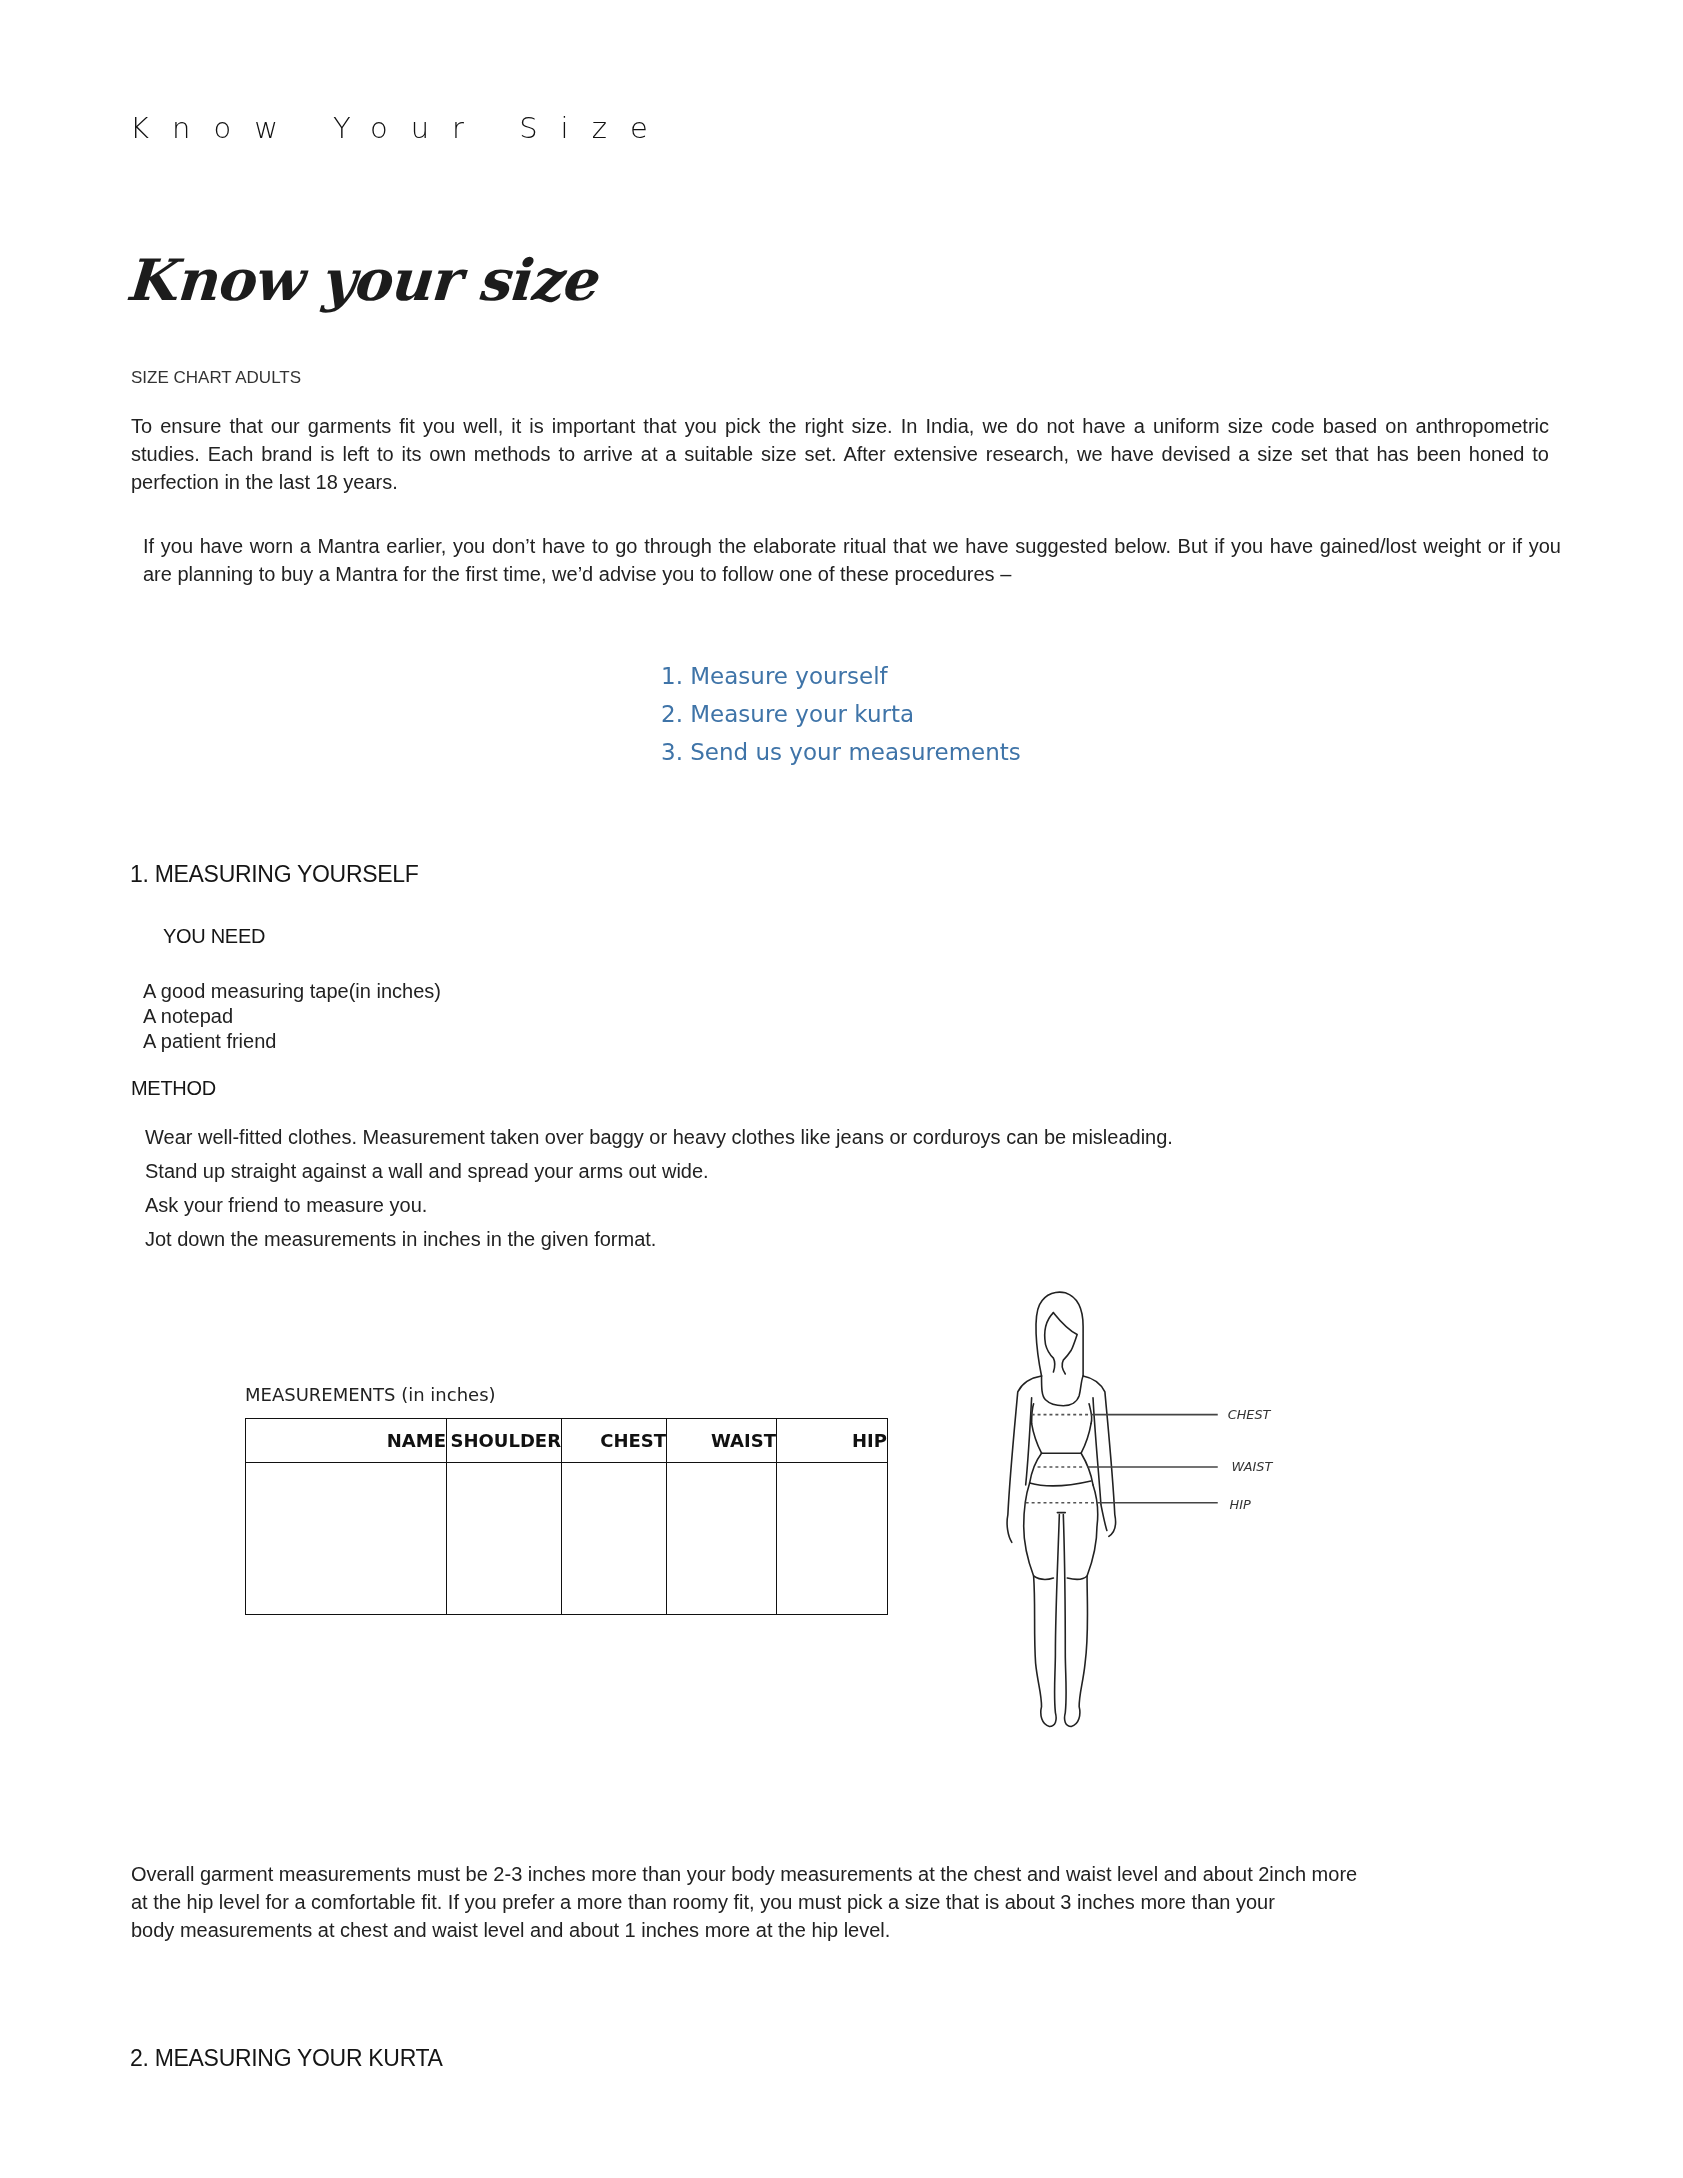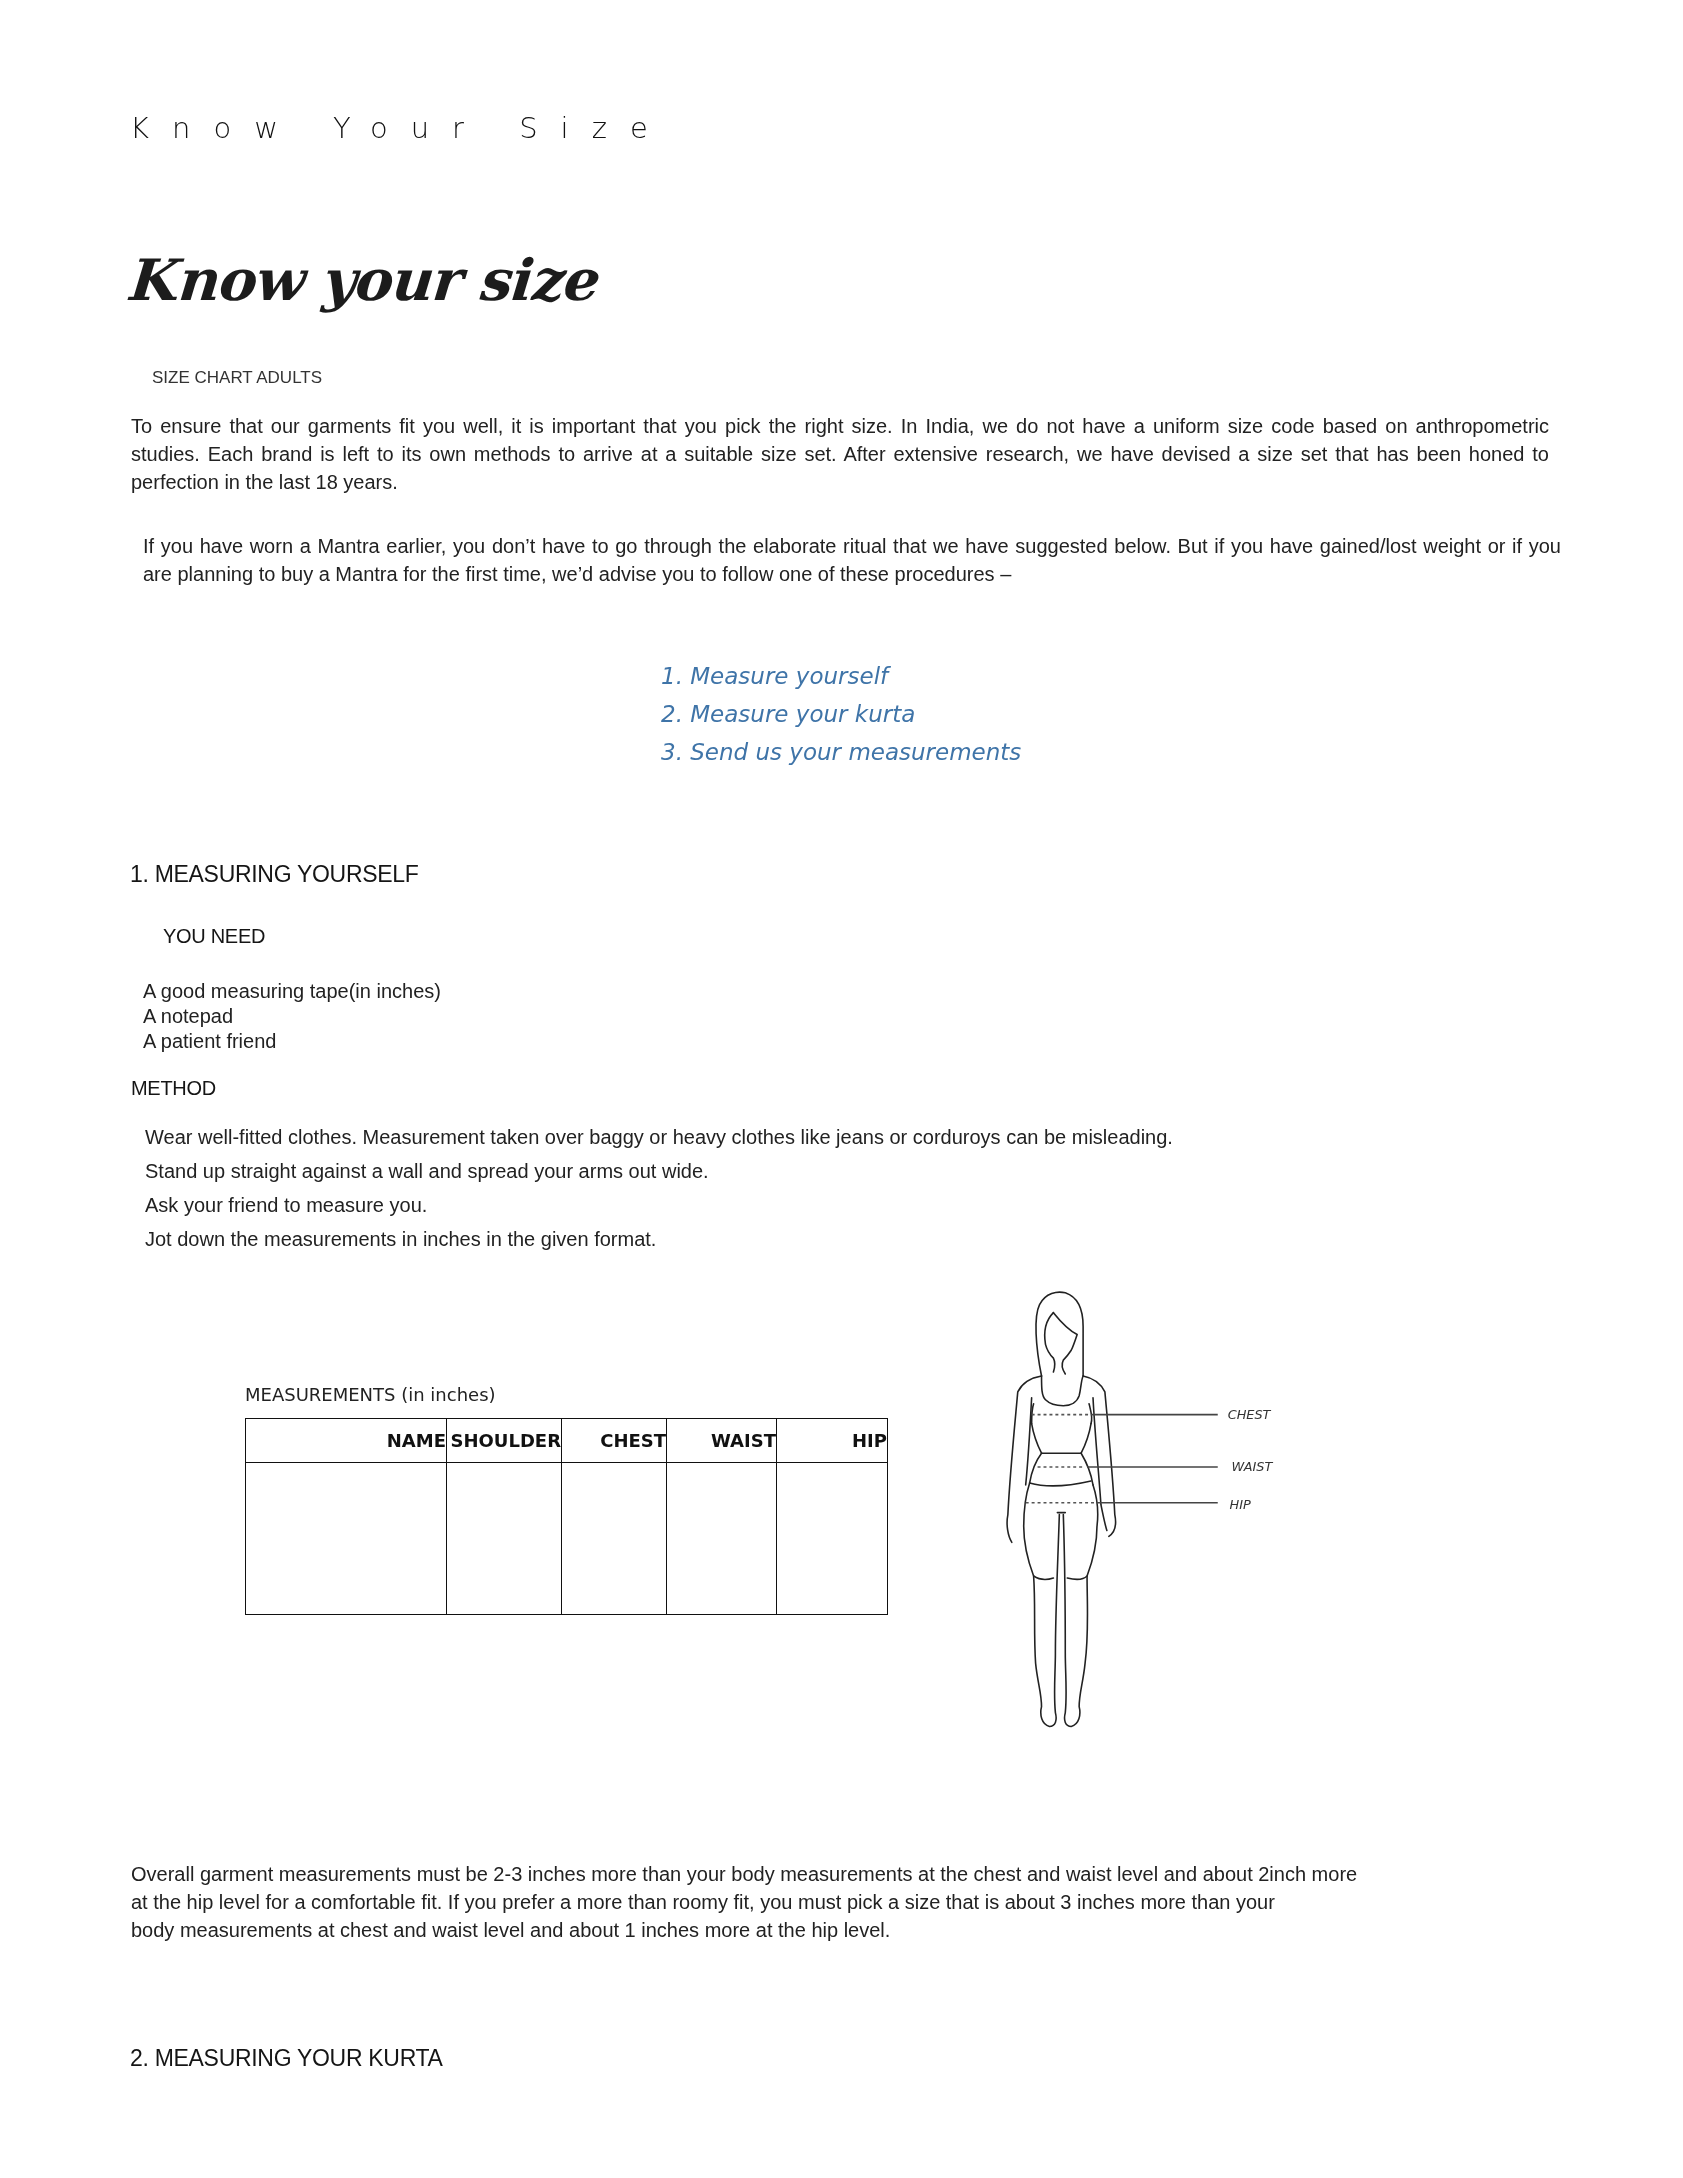--- a/index.html
+++ b/index.html
@@ -5,29 +5,29 @@
   html, body { margin: 0; padding: 0; background: #ffffff; }
   body { width: 1683px; height: 2178px; position: relative; overflow: hidden;
          font-family: "DejaVu Sans", sans-serif; color: #1a1a1a; }
   .abs { position: absolute; }
   .top-header { left: 130px; top: 111px; font-family: "DejaVu Sans", sans-serif;
                 font-size: 29px; font-weight: 300; letter-spacing: 23px; color: #111; white-space: nowrap; }
   .script-title { left: 131px; top: 246px; font-family: "DejaVu Serif", serif; font-style: italic;
                   font-weight: bold; font-size: 57px; color: #1c1c1c; letter-spacing: -1px;
                   transform: skewX(-6deg); transform-origin: left; white-space: nowrap; }
   .subtitle { left: 131px; top: 368px; font-family: "Liberation Sans", sans-serif; font-size: 17px;
-              color: #333; white-space: nowrap; margin-left: 21px; }
+              color: #333; white-space: nowrap; }
   .para { left: 131px; width: 1418px; font-family: "Liberation Sans", sans-serif; font-size: 20px;
           line-height: 28px; color: #222; text-align: justify; }
   .para.last-left { text-align-last: left; }
   .para1 { top: 412px; }
   .para2 { top: 520px; }
   .proc-list { left: 661px; top: 657px; font-family: "DejaVu Sans", sans-serif; font-size: 23px;
                color: #3f74a8; line-height: 38px; margin: 0; padding: 0; list-style: none; }
-  .proc-list li { white-space: nowrap; font-style: italic; }
+  .proc-list li { white-space: nowrap; }
   .section-heading { left: 130px; font-family: "Liberation Sans", sans-serif; font-size: 23px;
                      color: #151515; white-space: nowrap; letter-spacing: -0.3px; }
   .h1 { top: 861px; }
   .h2 { top: 2045px; }
   .sub-heading { left: 131px; font-family: "Liberation Sans", sans-serif; font-size: 20px; color: #151515;
                  white-space: nowrap; letter-spacing: -0.3px; }
   .you-need { top: 925px; margin-left: 32px; }
   .method { top: 1077px; }
   .needs-list { left: 131px; top: 967px; margin: 12px; padding: 0; list-style: none;
                 font-family: "Liberation Sans", sans-serif; font-size: 20px; line-height: 25px; color: #222; }

